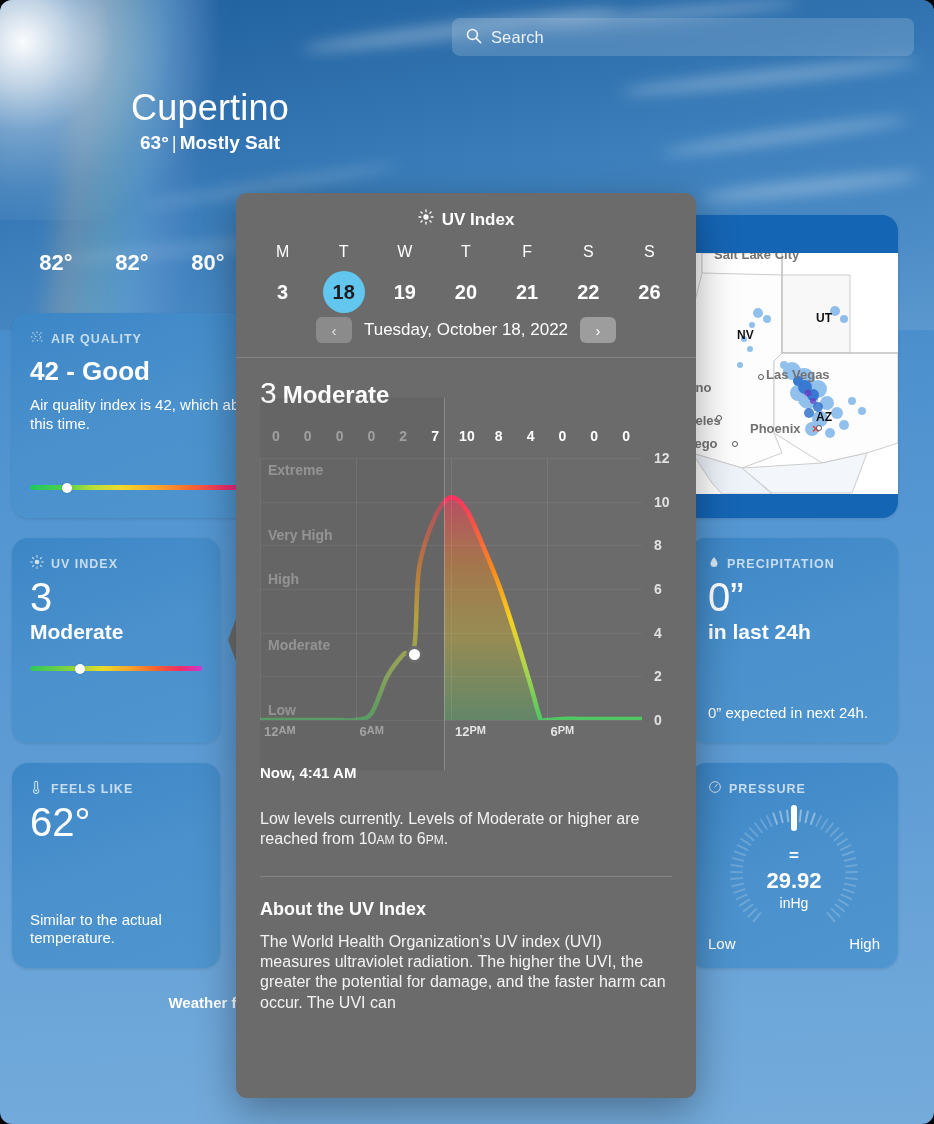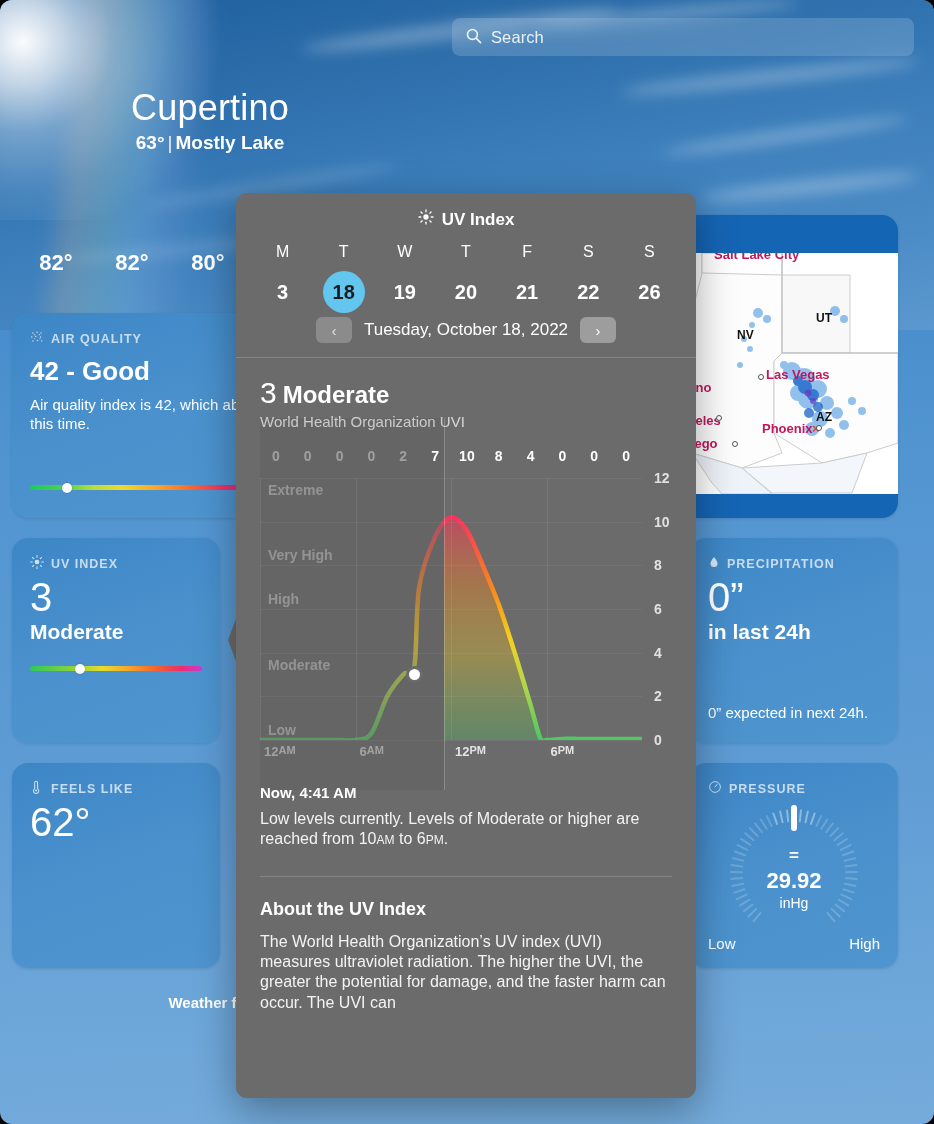--- a/index.html
+++ b/index.html
@@ -100,21 +100,21 @@
   .dial-labels{ position:absolute; left:18px; right:18px; bottom:16px; display:flex; justify-content:space-between; font-size:15px; font-weight:400; }
 
   
   .mapwrap{ position:absolute; left:0; right:0; top:38px; bottom:24px; background:#fff; overflow:hidden; }
   .mapwrap svg{ display:block; }
   .map-badge{
     position:absolute; left:40px; top:94px; width:34px; height:34px; border-radius:50%;
     background:#2f7fd0; color:#fff; font-size:16px; font-weight:700;
     display:flex; align-items:center; justify-content:center;
   }
-  .map-city{ position:absolute; font-size:13px; font-weight:600; color:#be185d; white-space:nowrap; }
+  .map-city{ position:absolute; font-size:13px; font-weight:600; color:#737373; white-space:nowrap; }
   .map-state{ position:absolute; font-size:12px; font-weight:700; color:#111; }
   .map-dot{ position:absolute; width:6px; height:6px; border-radius:50%; border:1px solid #555; background:#fff; }
 
   .weather-for{
     position:absolute; left:0; top:994px; width:420px; text-align:center;
     color:#fff; font-size:15px; font-weight:700;
   }
 
   
   #popover{
@@ -180,21 +180,21 @@
   .xaxis span.past{ color:rgba(255,255,255,.40); }
   .xaxis span.now{ color:rgba(255,255,255,.82); }
   .xaxis .sc{ font-size:11px; }
   .nowdot{
     position:absolute; width:11px; height:11px; border-radius:50%; background:#fff;
     box-shadow:0 0 0 3px #6b6b6b; z-index:5;
   }
 
   .pop-text{ padding:0 24px; }
   .now-label{ color:#fff; font-size:15px; font-weight:700; margin-top:16px; }
-  .now-desc{ color:rgba(255,255,255,.92); font-size:16px; line-height:1.27; margin-top:8px; }
+  .now-desc{ color:rgba(255,255,255,.92); font-size:16px; line-height:1.27; margin-top:28px; }
   .tsep{ height:1px; background:rgba(255,255,255,.17); margin:26px 0 0; }
   .about-h{ color:#fff; font-size:18px; font-weight:700; margin-top:22px; }
   .about-p{ color:rgba(255,255,255,.92); font-size:16px; line-height:1.27; margin-top:12px; }
 </style>
 </head>
 <body>
 
 <div id="app">
 
   <div class="sky">
@@ -217,21 +217,21 @@
         <circle cx="10.5" cy="10.5" r="7"></circle>
           <line x1="16" y1="16" x2="22" y2="22" stroke-linecap="round"></line>
       </svg>
     </span>
     <span class="ph">Search</span>
   </div>
 
   <div class="hero">
     <h1>Cupertino</h1>
     <div class="sub">
-      <span>63°</span><span class="bar">|</span><span>Mostly Lake</span>
+      <span>63°</span><span class="bar">|</span><span>Mostly Salt</span>
     </div>
   </div>
 
   <div class="temp-row">
     <div class="t">82°</div>
     <div class="t">82°</div>
     <div class="t">80°</div>
   </div>
 
   <div class="card" id="card-map">
@@ -288,21 +288,21 @@
       <div class="map-state" style="left:194px;top:58px;">UT</div>
       <div class="map-state" style="left:106px;top:75px;margin-left:9px;">NV</div>
       <div class="map-state" style="left:194px;top:157px;">AZ</div>
       <div class="map-city" style="left:144px;top:114px;">Las Vegas</div>
       <div class="map-dot" style="left:136px;top:121px;"></div>
       <div class="map-city" style="left:28px;top:127px;">Cupertino</div>
       <div class="map-city" style="left:22px;top:160px;">Los Angeles</div>
       <div class="map-dot" style="left:94px;top:162px;"></div>
       <div class="map-city" style="left:32px;top:183px;">San Diego</div>
       <div class="map-dot" style="left:110px;top:188px;"></div>
-      <div class="map-city" style="left:140px;top:168px;">Phoenix</div>
+      <div class="map-city" style="left:128px;top:168px;">Phoenix</div>
       <div class="map-dot" style="left:194px;top:172px;"></div>
       <div class="map-badge">3</div>
     </div>
   </div>
 
   <div class="card" id="card-aq">
     <div class="hdr">
       <span>
         <svg width="14" height="14" viewBox="0 0 24 24" fill="rgba(255,255,255,.7)">
           <circle cx="5" cy="5" r="1.3"></circle>
@@ -357,20 +357,21 @@
     <div class="hdr">
       <span>
         <svg width="14" height="14" viewBox="0 0 24 24" fill="none" stroke="rgba(255,255,255,.75)" stroke-width="1.8">
           <path d="M13 14.8V4.5a2.5 2.5 0 0 0-5 0v10.3a4.5 4.5 0 1 0 5 0z"></path>
           <circle cx="10.5" cy="18" r="1.8" fill="rgba(255,255,255,.75)" stroke="none"></circle>
         </svg>
       </span>
       <span>FEELS LIKE</span>
     </div>
     <div class="huge">62°</div>
+    <div class="foot">Similar to the actual temperature.</div>
   </div>
 
   <div class="card" id="card-precip">
     <div class="hdr">
       <span>
         <svg width="12" height="14" viewBox="0 0 24 24" fill="rgba(255,255,255,.78)">
           <path d="M12 2C12 2 5 10.2 5 15a7 7 0 0 0 14 0C19 10.2 12 2 12 2z"></path>
         </svg>
       </span>
       <span>PRECIPITATION</span>
@@ -497,21 +498,20 @@
         <div class="arrow active">›</div>
       </div>
     </div>
     <div class="pop-sep"></div>
 
     <div class="pop-body">
       <div class="lvl">
         <span class="n">3</span>
         <span class="w">Moderate</span>
       </div>
-      <div class="who">World Health Organization UVI</div>
 
       <div class="chart">
         <div class="past-shade"></div>
         <div class="hvals" id="hvals">
             <span class="past" style="left: 15.9167px;">0</span>
             <span class="past" style="left: 47.75px;">0</span>
             <span class="past" style="left: 79.5833px;">0</span>
             <span class="past" style="left: 111.417px;">0</span>
             <span class="past" style="left: 143.25px;">2</span>
             <span class="now" style="left: 175.083px;">7</span>

